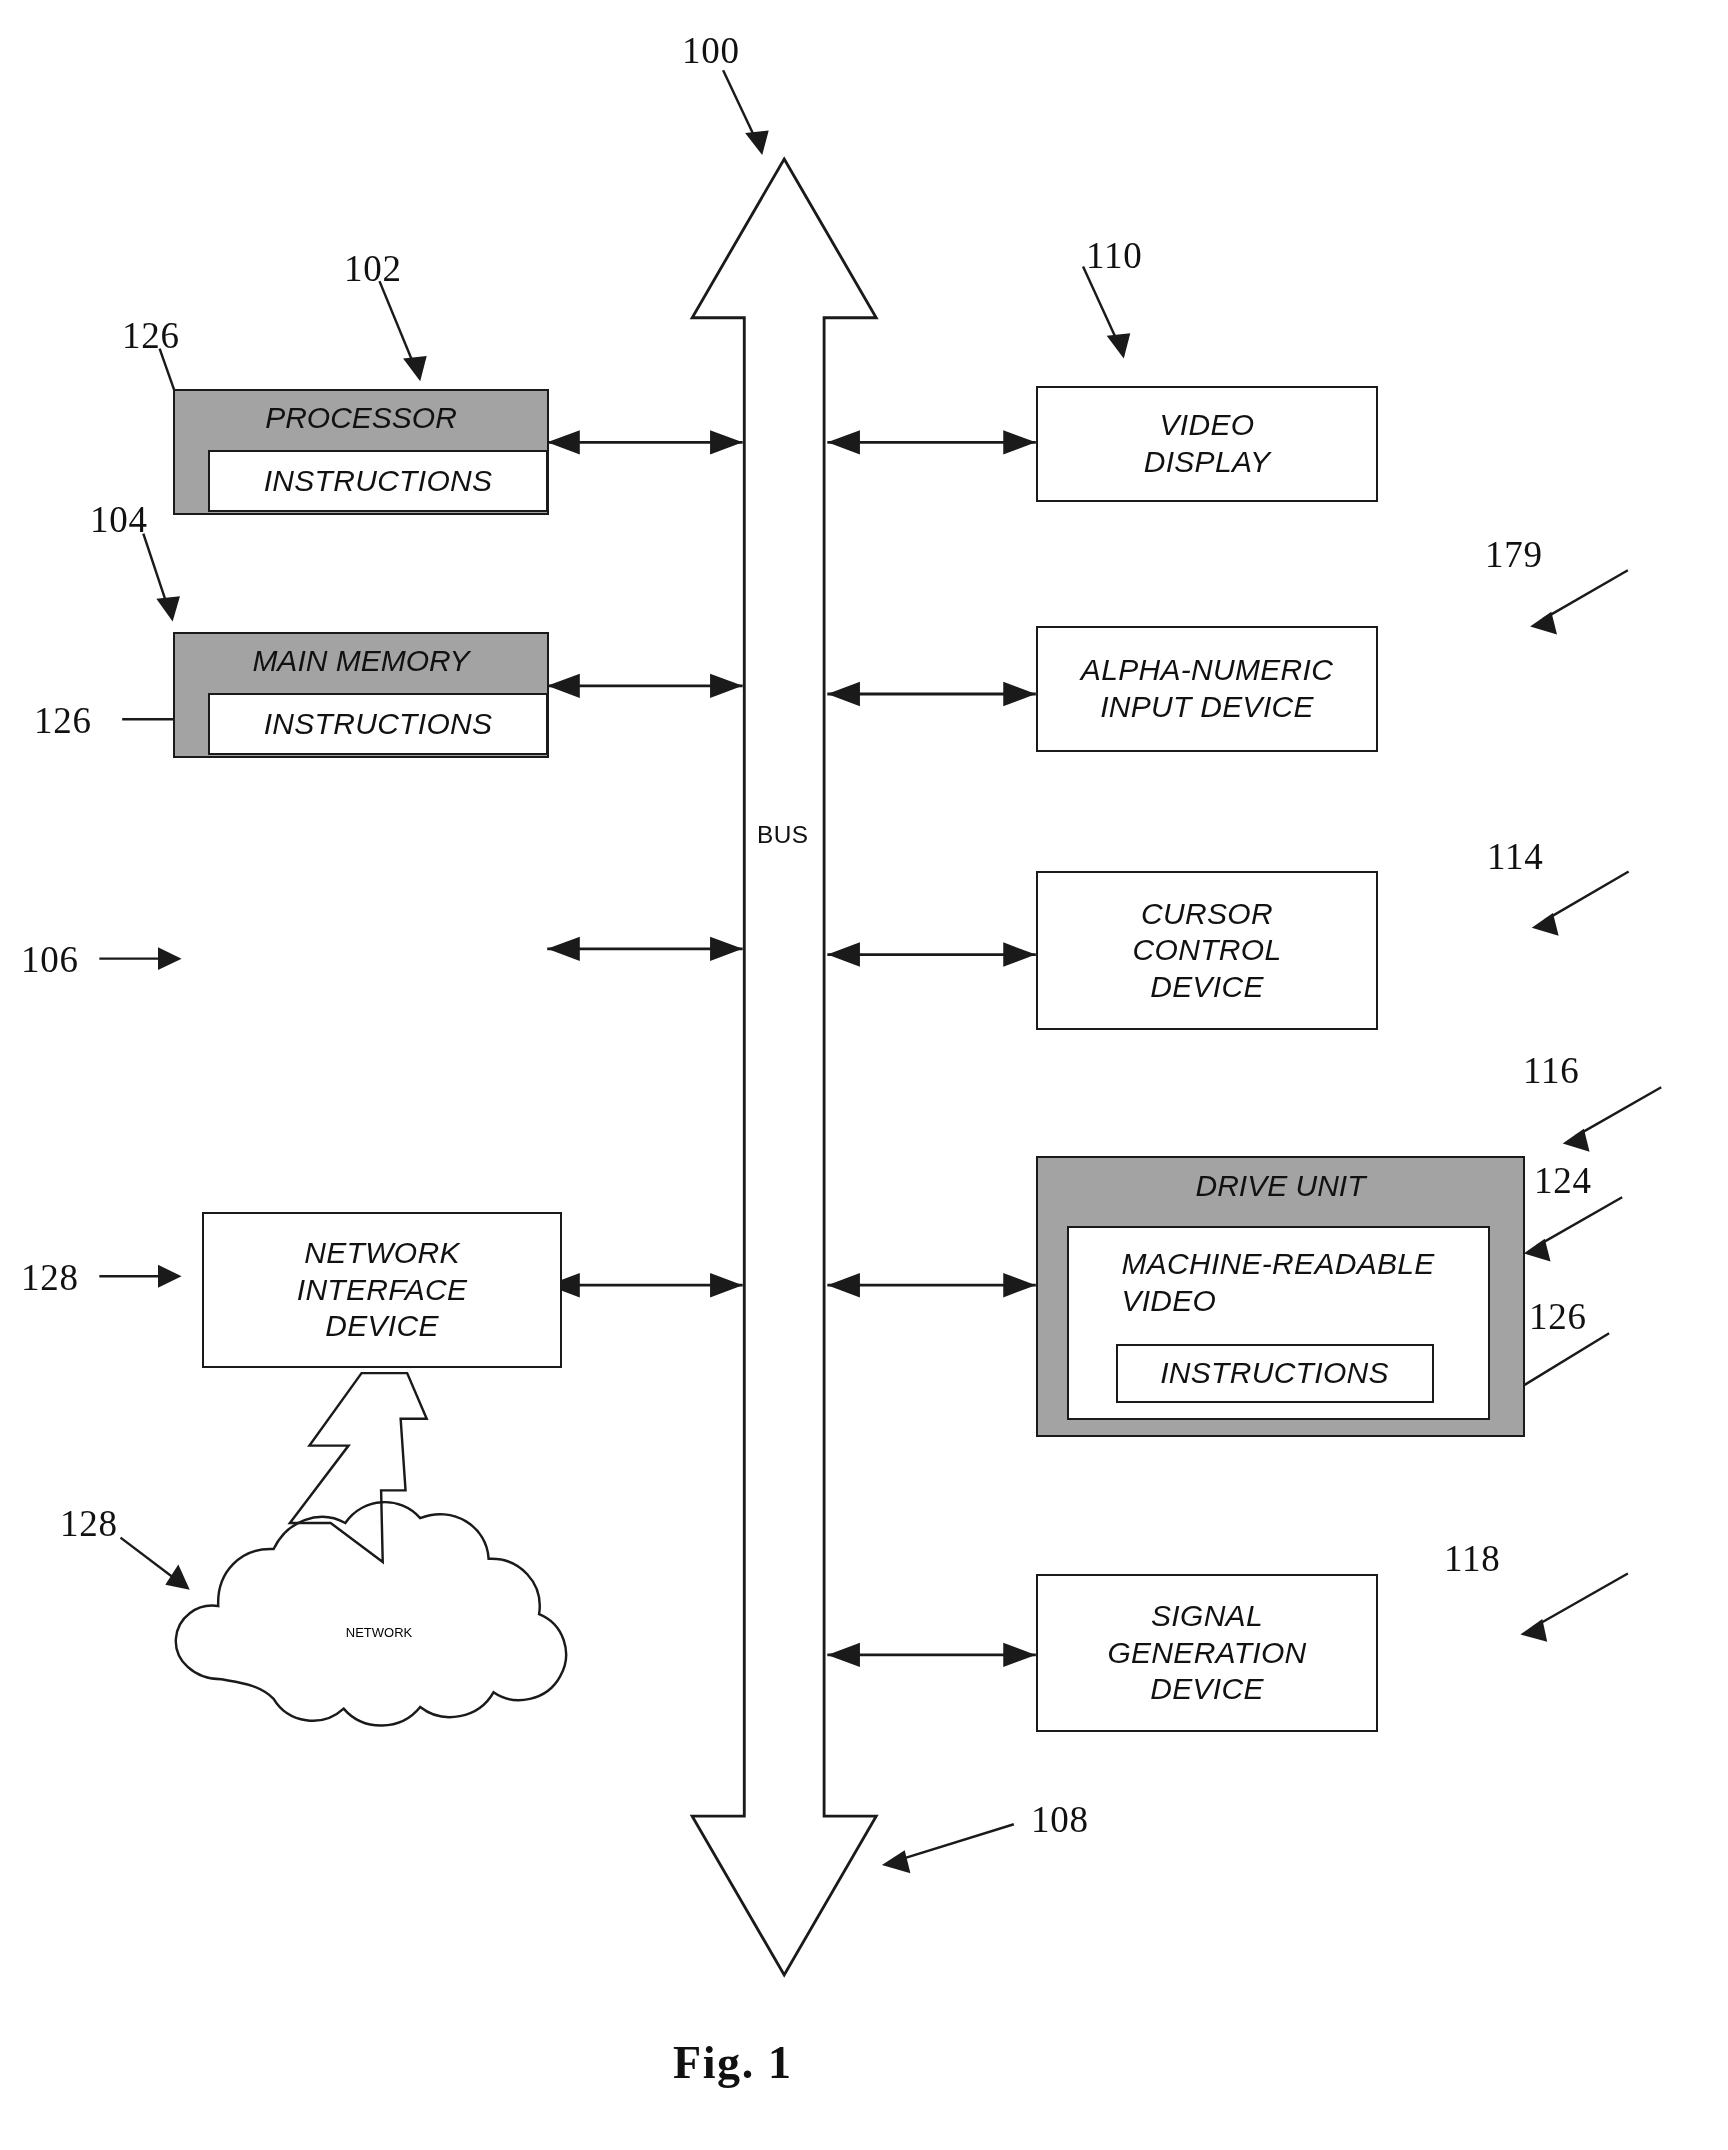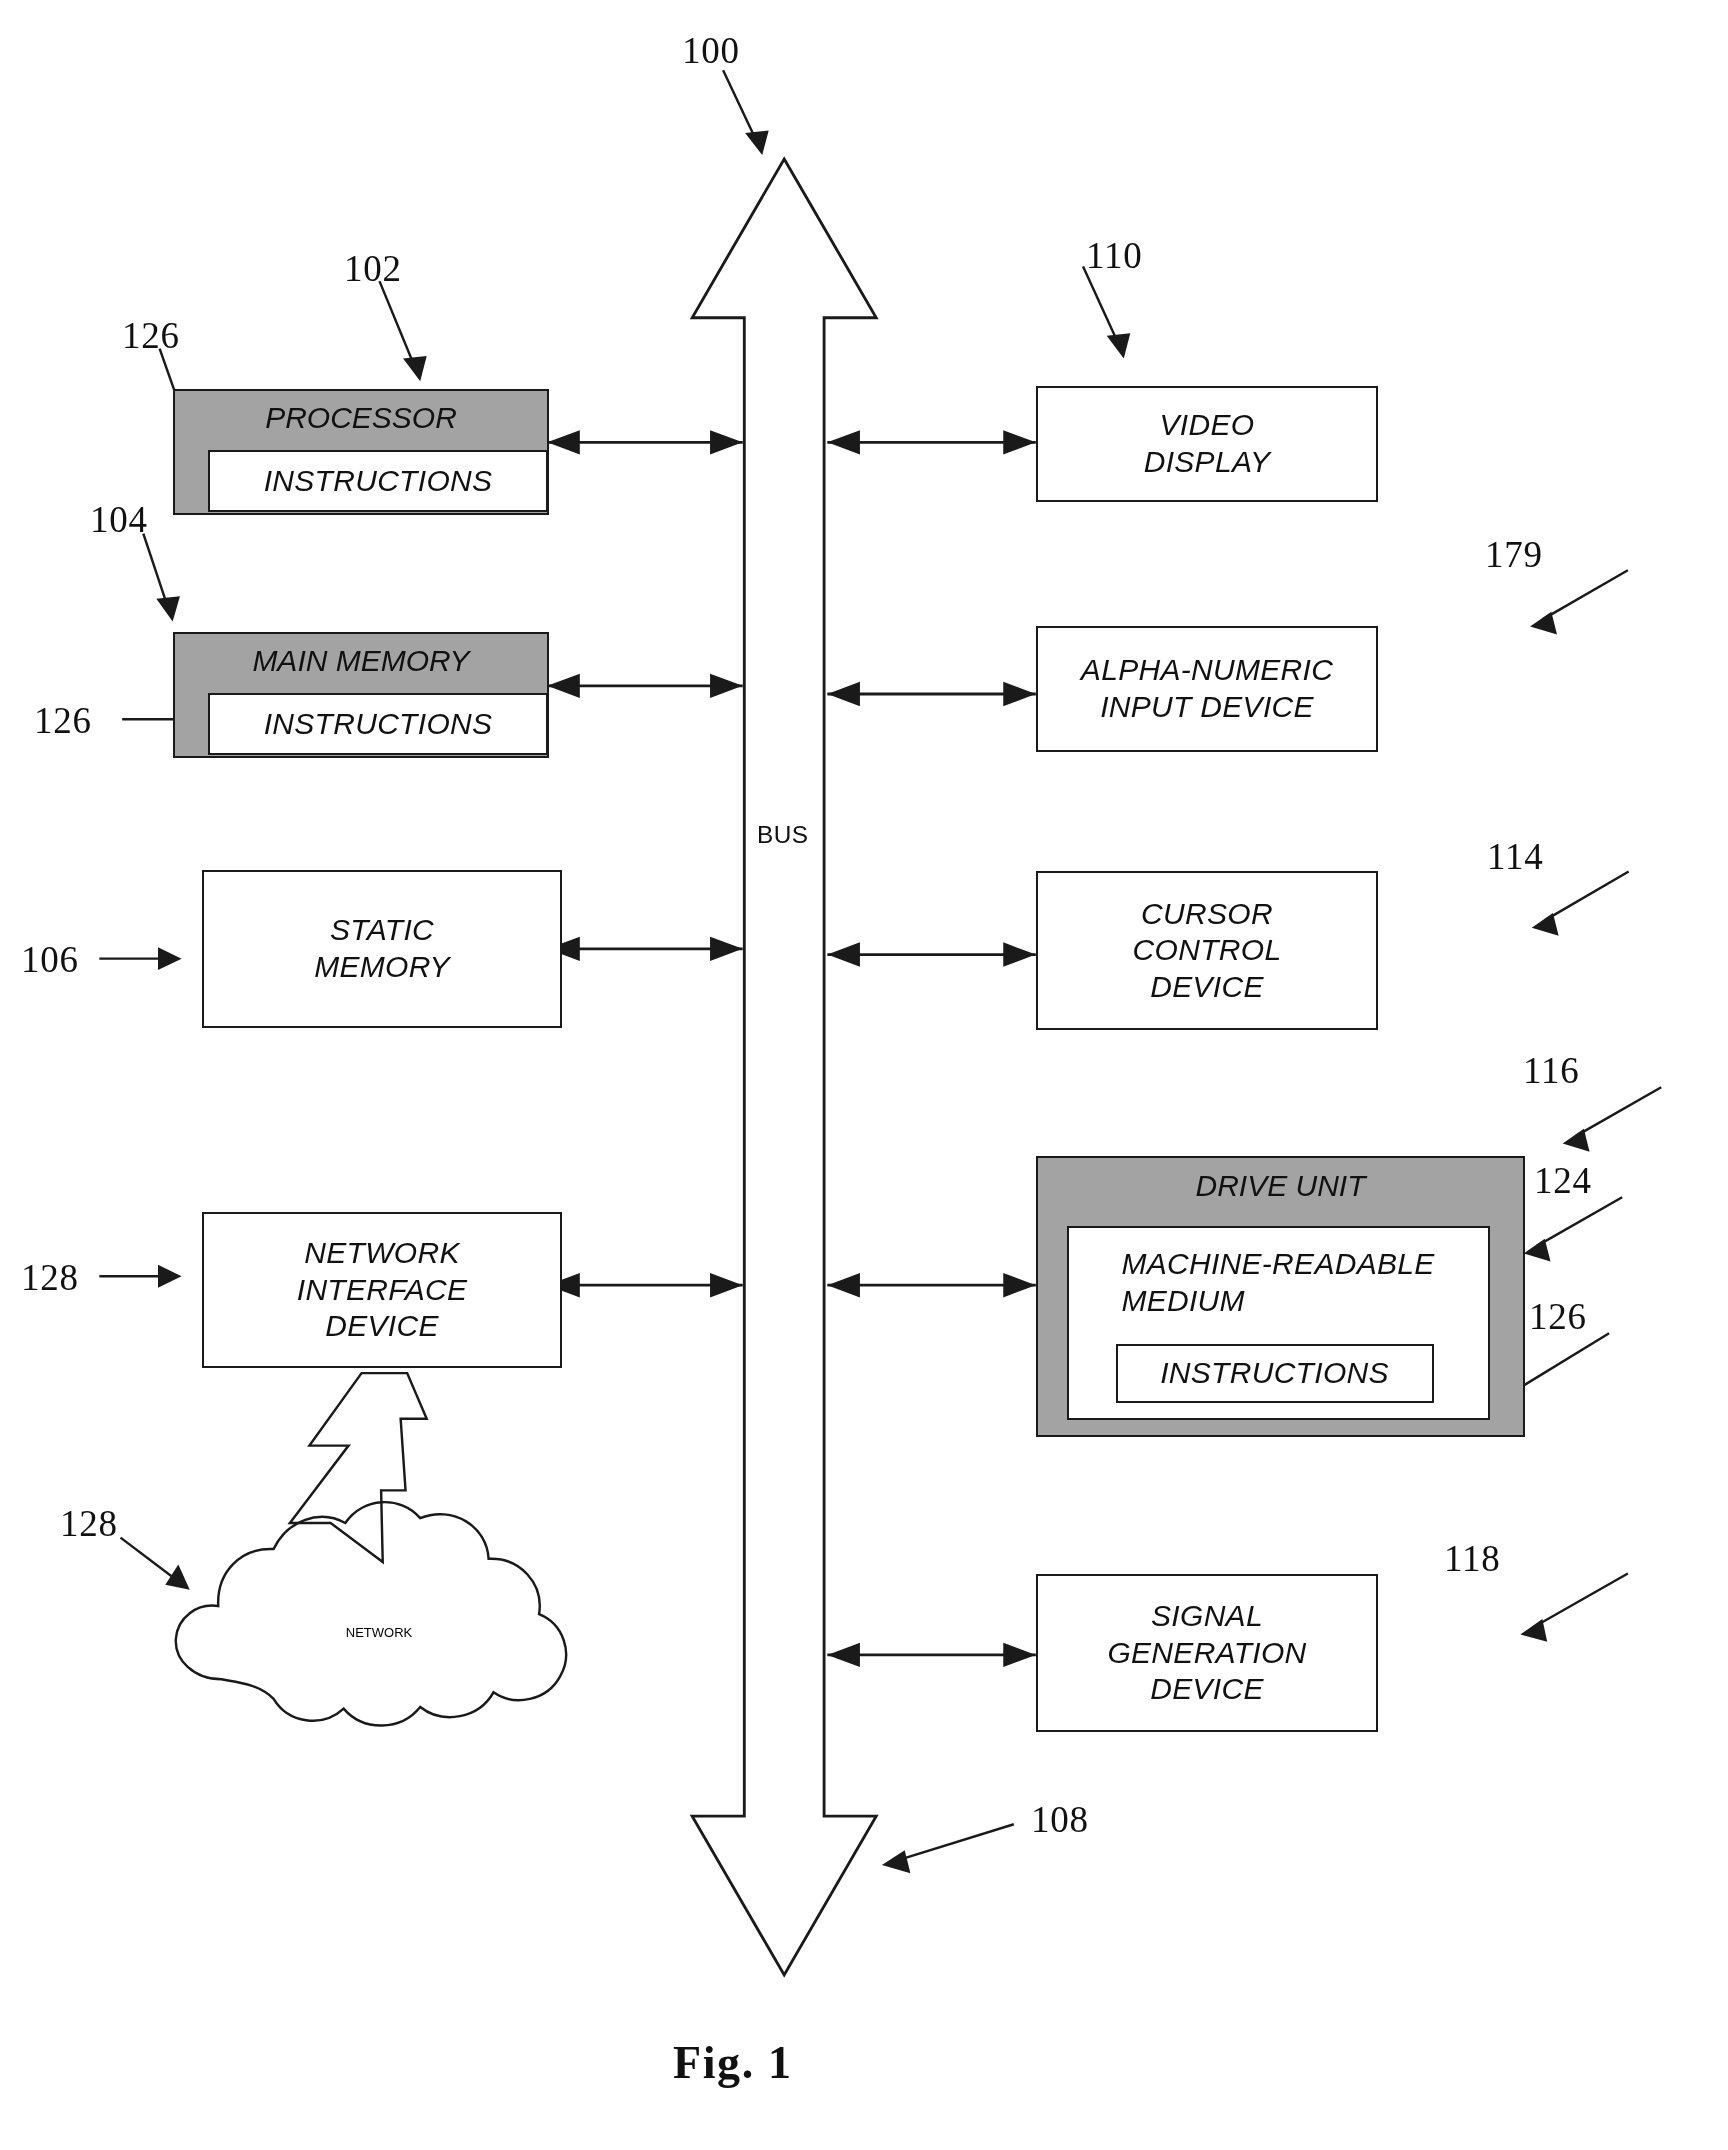--- a/index.html
+++ b/index.html
@@ -278,24 +278,20 @@
     </div>
   </div>
 
   <div class="stack-box" style="left:173px; top:632px; width:376px; height:126px;">
     <div class="stack-title" style="top:9.8px;">MAIN MEMORY</div>
     <div class="sub-box" style="left:33px; top:59px; width:340px; height:62px;">
       <span class="inner-label">INSTRUCTIONS</span>
     </div>
   </div>
 
-  <div class="block" style="left:202px; top:870px; width:360px; height:158px;">
-    <span class="block-label">STATIC
-MEMORY</span>
-  </div>
 
   <div class="block" style="left:202px; top:1212px; width:360px; height:156px;">
     <span class="block-label">NETWORK
 INTERFACE
 DEVICE</span>
   </div>
 
   <div style="position:absolute; left:269px; top:1625px; width:220px; text-align:center;">
     <span class="block-label">NETWORK</span>
   </div>
@@ -314,21 +310,21 @@
     <span class="block-label">CURSOR
 CONTROL
 DEVICE</span>
   </div>
 
   <div class="stack-box" style="left:1036px; top:1156px; width:489px; height:281px;padding-left:7px;">
     <div class="stack-title" style="top:11.4px;">DRIVE UNIT</div>
 
     <div class="sub-box" style="left:28.5px; top:68px; width:423px; height:194px; flex-direction:column; justify-content:flex-start;">
       <span class="inner-label" style="margin-top:18px;">MACHINE-READABLE
-MEDIUM</span>
+VIDEO</span>
 
       <div class="sub-box" style="left:47px; top:116px; width:318px; height:59px;">
         <span class="inner-label">INSTRUCTIONS</span>
       </div>
     </div>
   </div>
 
   <div class="block" style="left:1036px; top:1574px; width:342px; height:158px;">
     <span class="block-label">SIGNAL
 GENERATION

